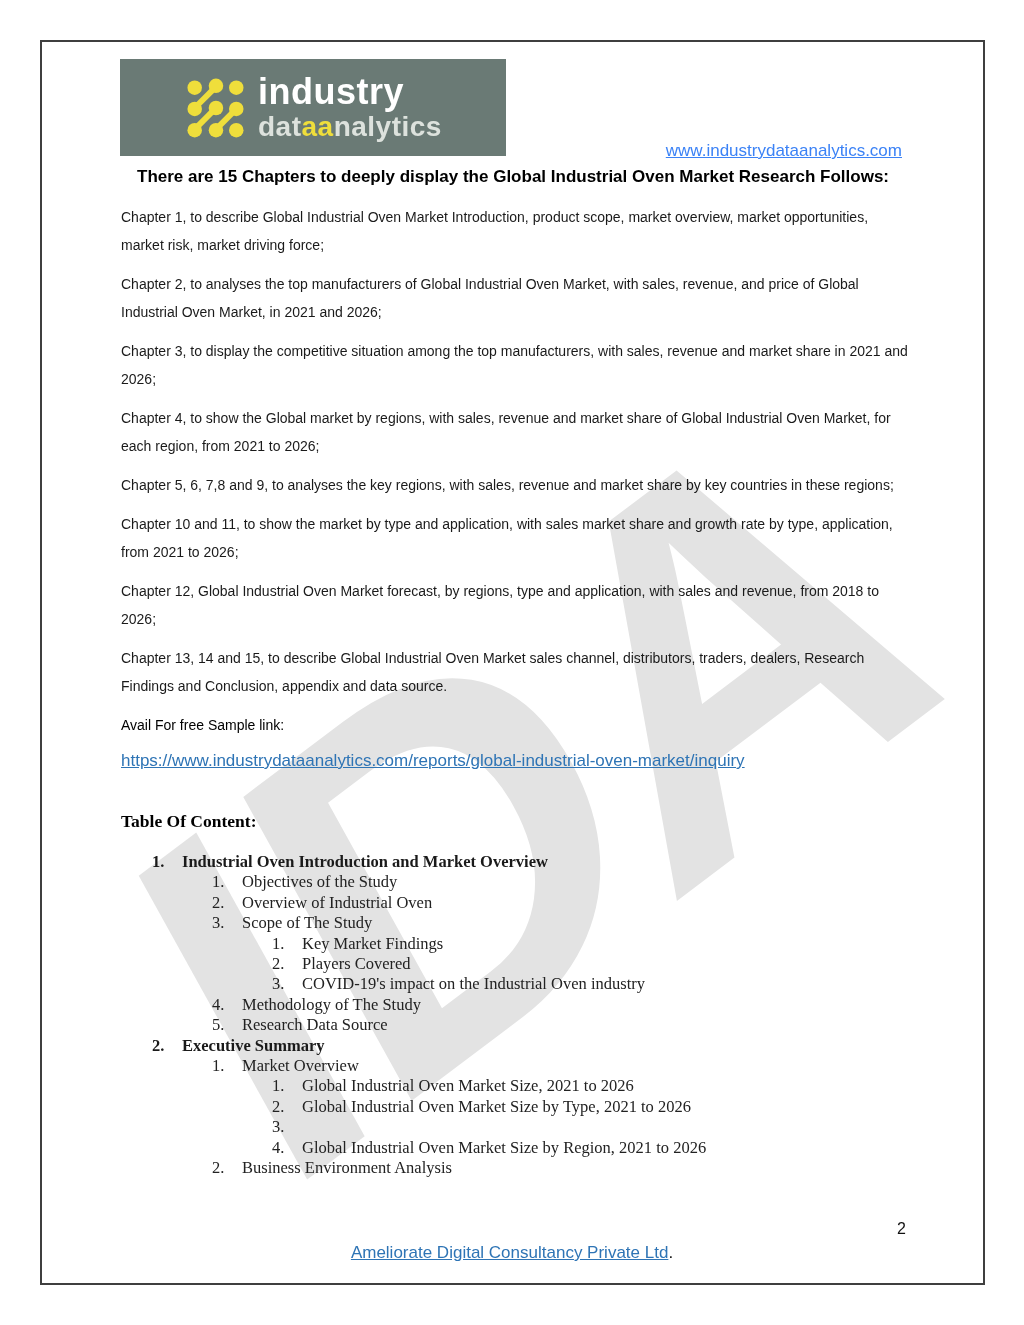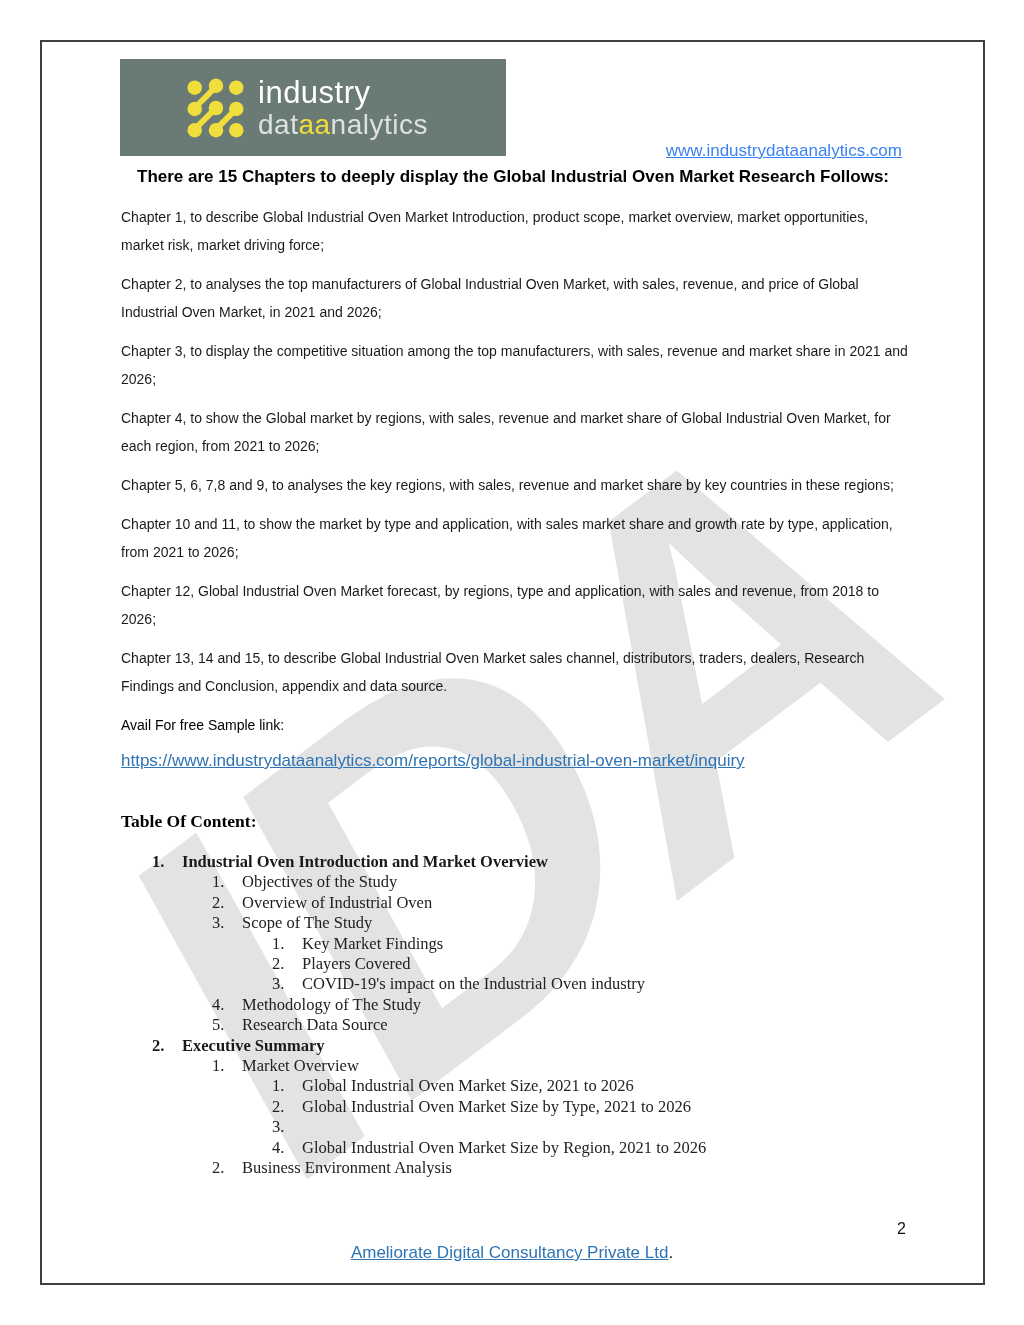--- a/index.html
+++ b/index.html
@@ -18,22 +18,22 @@
     font-size:500px;line-height:1;color:#e3e3e3;letter-spacing:-8px;
     transform:rotate(-37deg) skewX(-8deg);z-index:1;user-select:none;
   }
   .logo{
     position:absolute;left:120px;top:59px;width:386px;height:97px;
     background:#6a7a75;display:flex;align-items:center;
     padding-left:66px;box-sizing:border-box;z-index:3;
   }
   .logo-dots{flex:none;margin-right:14px;}
   .logo-text{display:flex;flex-direction:column;}
-  .logo-line1{font-size:31px;font-weight:normal;color:#ffffff;line-height:1;letter-spacing:0.5px;}
-  .logo-line2{font-size:28px;font-weight:normal;color:#dde2dd;line-height:1;margin-top:3px;letter-spacing:0.5px;}
+  .logo-line1{font-size:36px;font-weight:bold;color:#ffffff;line-height:1;letter-spacing:0.5px;}
+  .logo-line2{font-size:28px;font-weight:bold;color:#dde2dd;line-height:1;margin-top:3px;letter-spacing:0.5px;}
   .logo-line2 .accent{color:#efde3b;}
   .top-link{
     position:absolute;top:141px;right:122px;font-size:17px;
     color:#3b82f6;text-decoration:underline;z-index:3;cursor:pointer;
   }
   .content{position:absolute;left:121px;top:163px;width:788px;z-index:3;}
   .heading{
     font-size:17px;font-weight:bold;color:#000;line-height:27px;
     margin:0 16px 13px;white-space:nowrap;
   }

